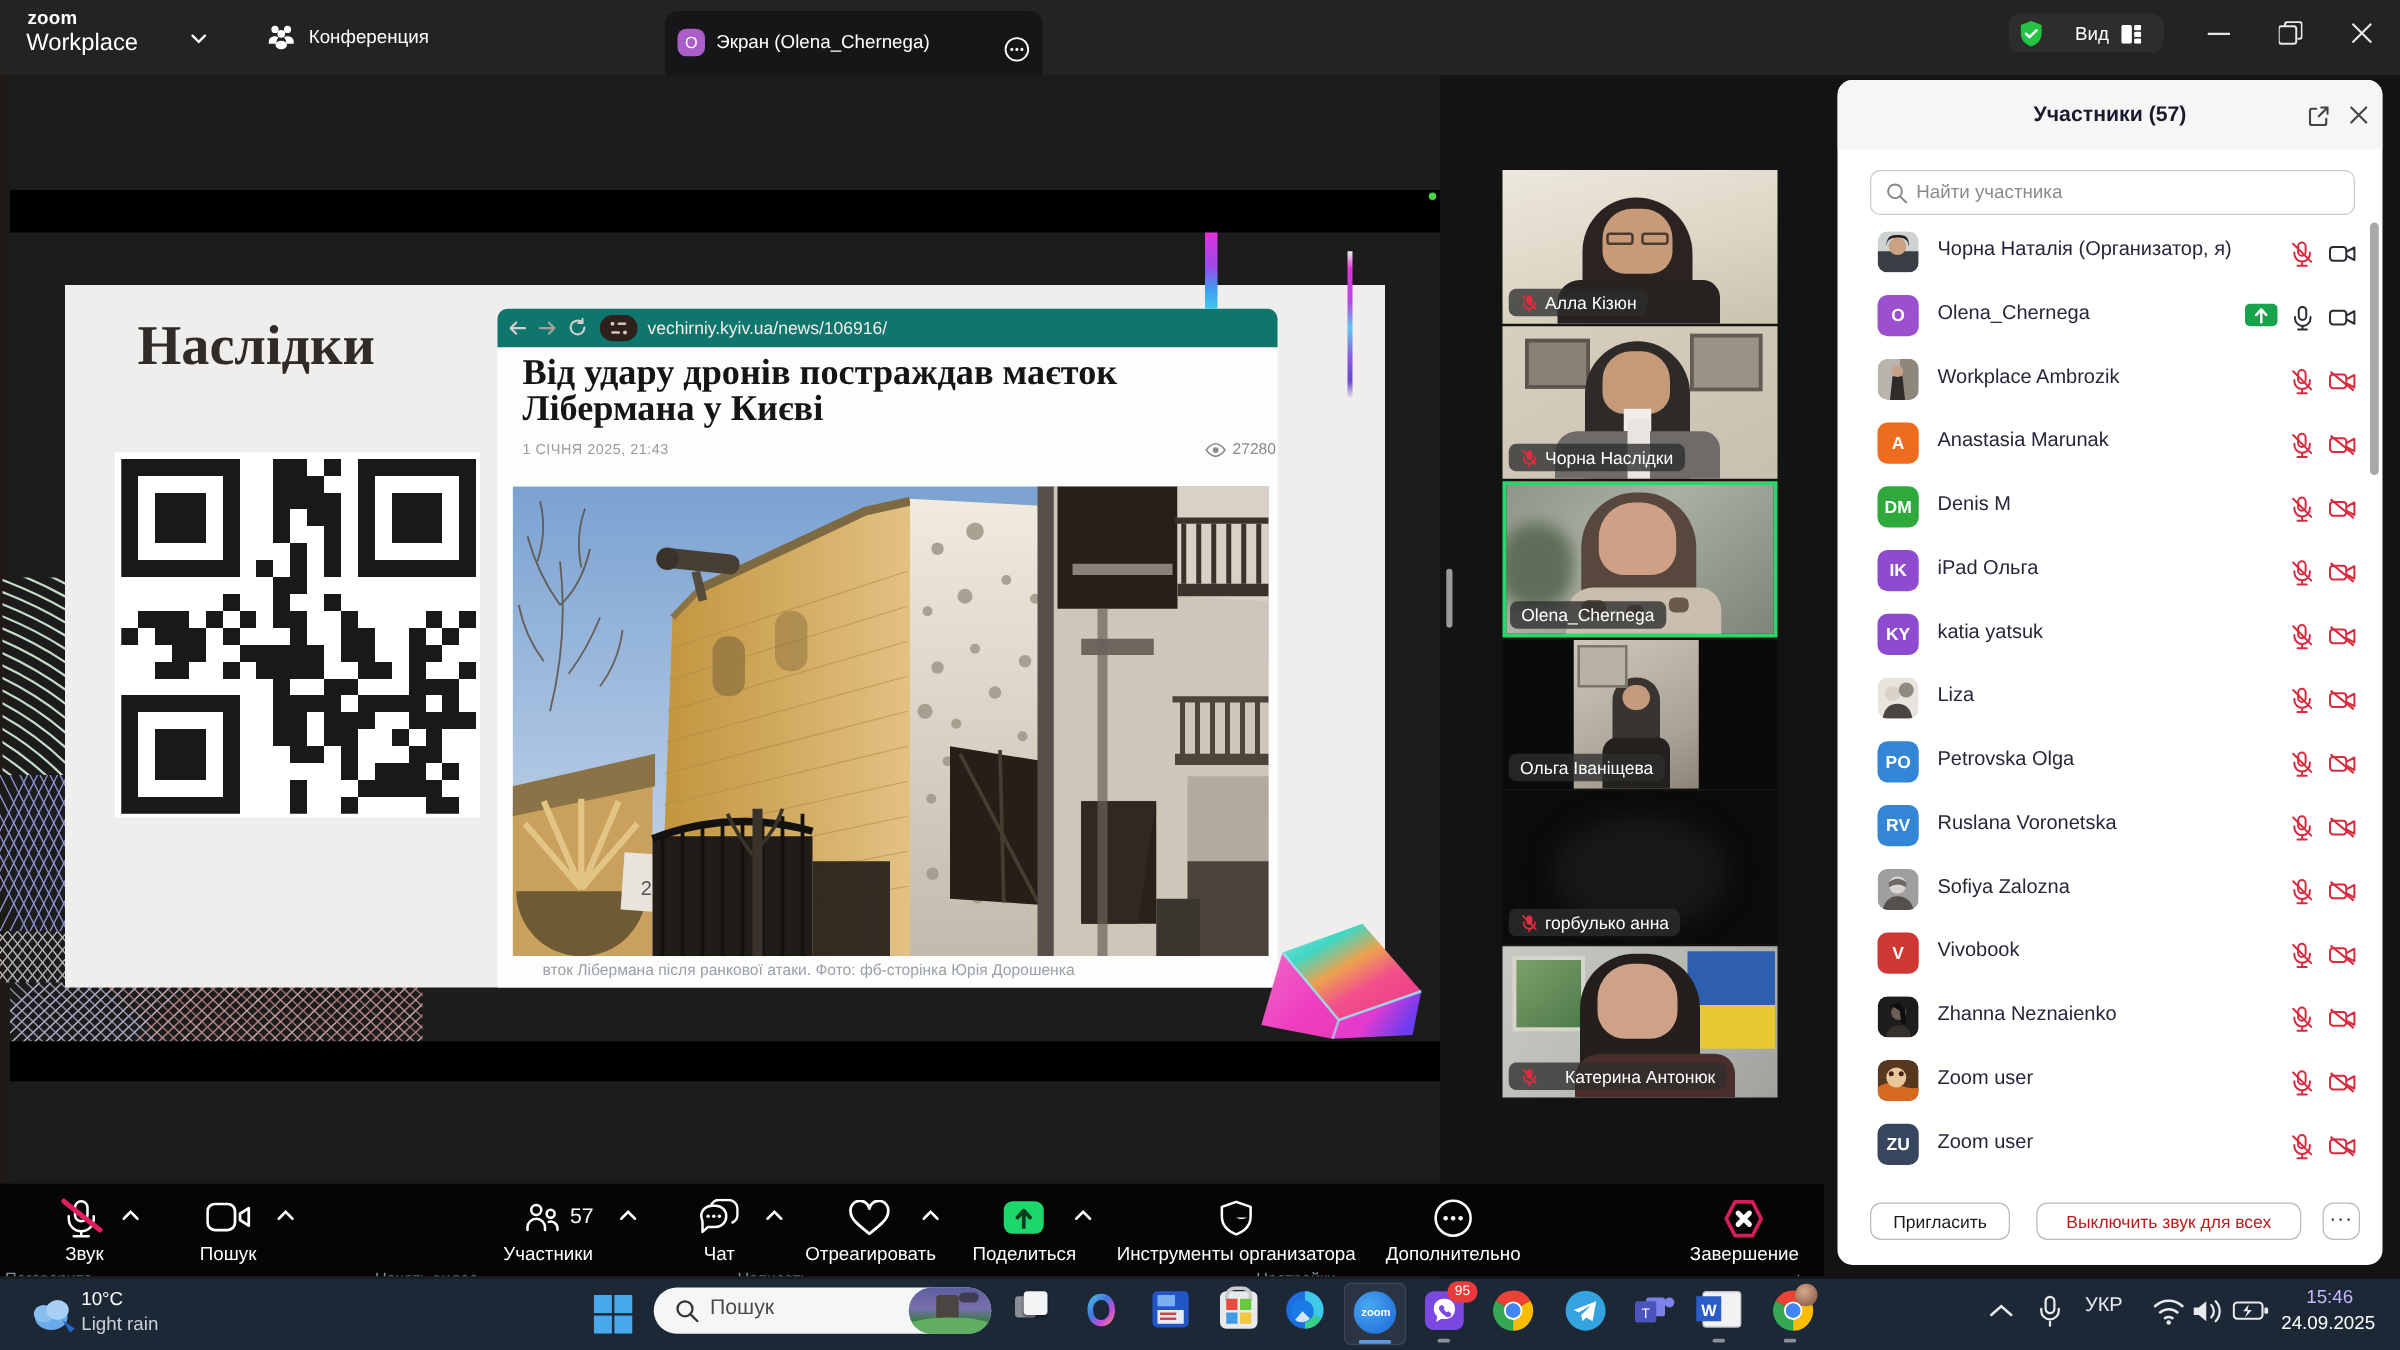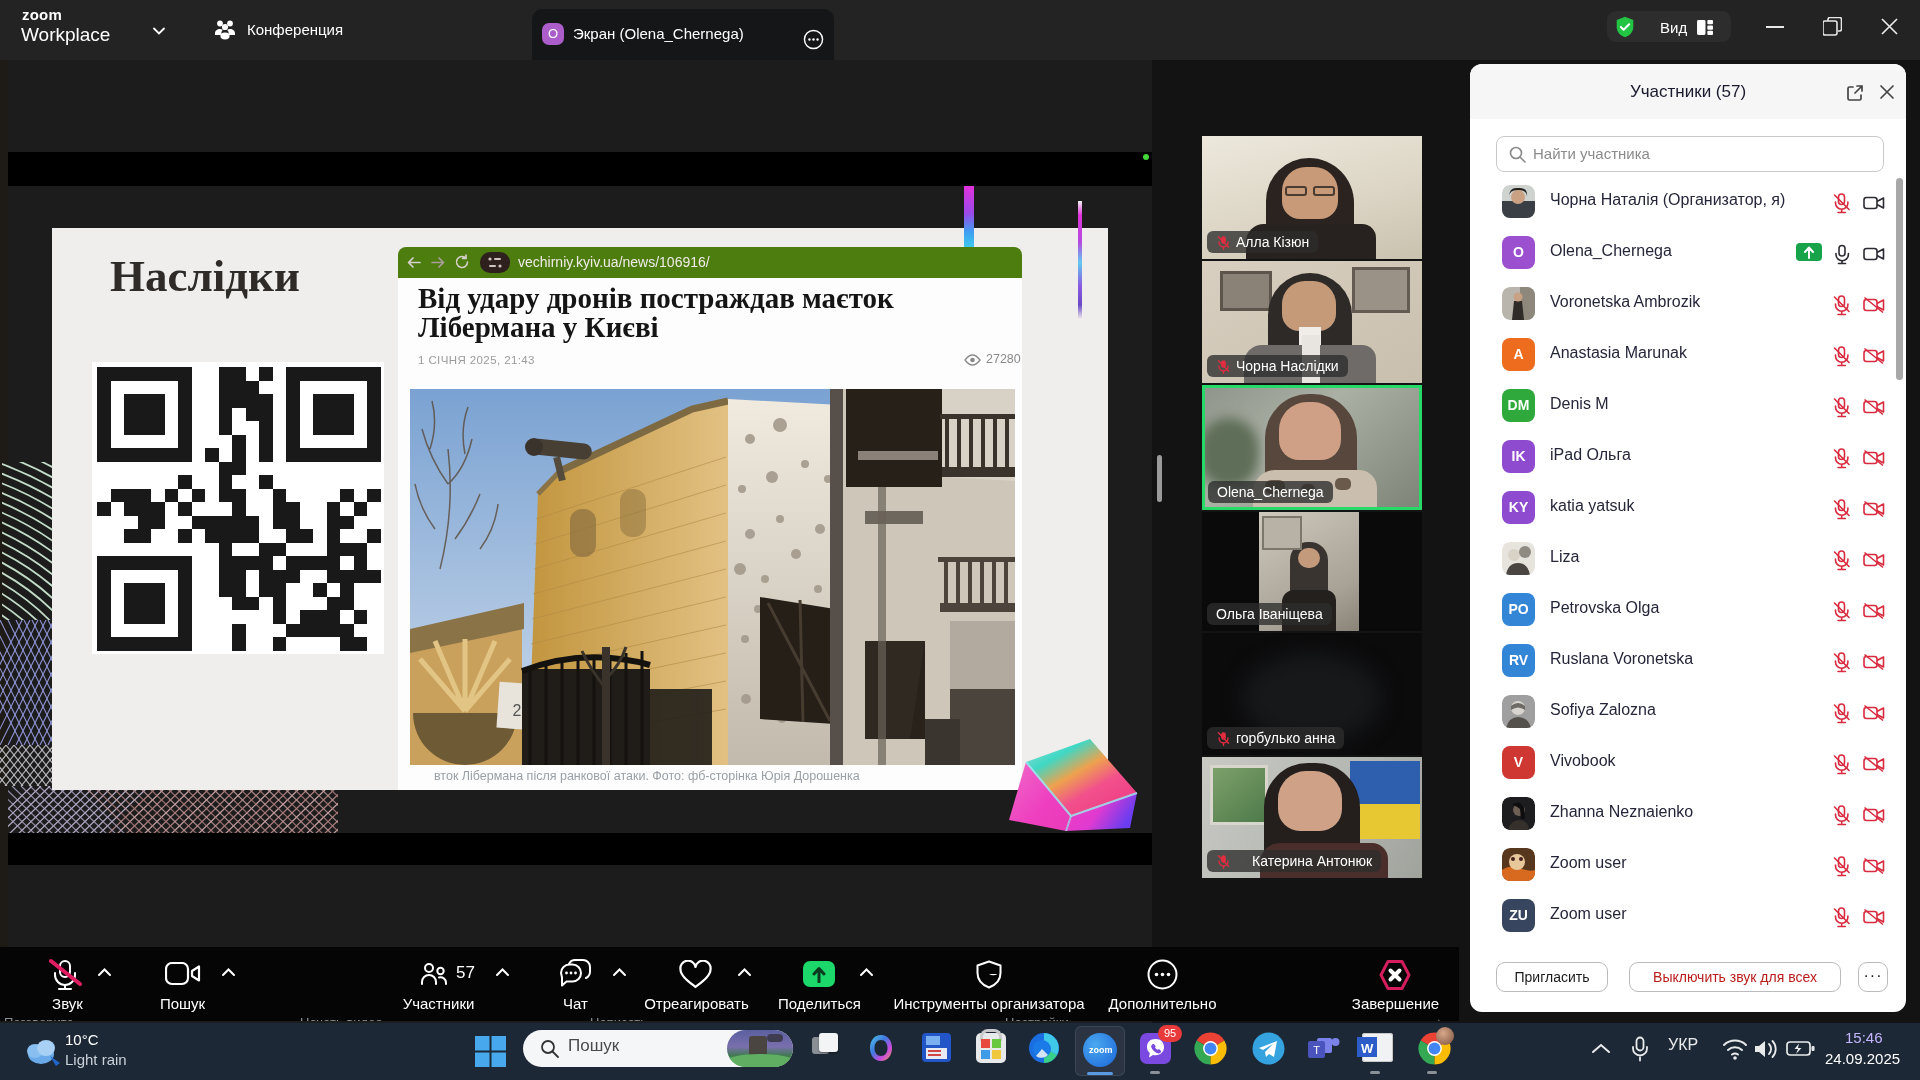--- a/index.html
+++ b/index.html
@@ -364,21 +364,21 @@
           <rect x="0" y="19" width="1" height="1"></rect>
           <rect x="6" y="19" width="1" height="1"></rect>
           <rect x="10" y="19" width="1" height="1"></rect>
           <rect x="14" y="19" width="5" height="1"></rect>
           <rect x="0" y="20" width="7" height="1"></rect>
           <rect x="10" y="20" width="1" height="1"></rect>
           <rect x="13" y="20" width="1" height="1"></rect>
           <rect x="18" y="20" width="2" height="1"></rect>
         </svg>
 
-      <div style="position:absolute;left:346px;top:19px;width:624px;height:31px;background:#4d7c0f;border-radius:8px 8px 0 0">
+      <div style="position:absolute;left:346px;top:19px;width:624px;height:31px;background:#0f766e;border-radius:8px 8px 0 0">
         <svg style="position:absolute;left:8px;top:8px" width="16" height="15" viewBox="0 0 16 15">
             <path d="M14 7.5 H3 M7 3 L2.5 7.5 L7 12" stroke="#d8d0cc" stroke-width="1.7" fill="none" stroke-linecap="round" stroke-linejoin="round"></path>
           </svg>
         <svg style="position:absolute;left:32px;top:8px" width="16" height="15" viewBox="0 0 16 15">
             <path d="M2 7.5 H13 M9 3 L13.5 7.5 L9 12" stroke="#a89f9a" stroke-width="1.7" fill="none" stroke-linecap="round" stroke-linejoin="round"></path>
           </svg>
         <svg style="position:absolute;left:56px;top:7px" width="16" height="16" viewBox="0 0 16 16">
             <path d="M13.5 8 a5.5 5.5 0 1 1-1.6-3.9 M12 1 v3.4 h-3.4" stroke="#d8d0cc" stroke-width="1.6" fill="none" stroke-linecap="round"></path>
           </svg>
         <div style="position:absolute;left:82px;top:5px;width:30px;height:21px;background:#2e211d;border-radius:10px"></div>
@@ -768,21 +768,21 @@
     <div class="abs" style="left:0px;top:68px;height:6px;overflow:hidden;width:1459px;color:#8a8f94;font-size:13px">
         <span style="position:absolute;left:4px">Поговорите</span>
         <span style="position:absolute;left:300px">Начать видео</span>
         <span style="position:absolute;left:590px">Написать</span>
         <span style="position:absolute;left:1005px">Настройки</span>
         <span style="position:absolute;left:1435px">+</span>
       </div>
   </div>
   <div id="panel">
     <div id="panel-head">
-      <div style="position:absolute;left:0;top:18px;width:436px;text-align:center;font-size:17px;font-weight:normal;color:#1a1a2e">Участники (57)</div>
+      <div style="position:absolute;left:0;top:18px;width:436px;text-align:center;font-size:17px;font-weight:bold;color:#1a1a2e">Участники (57)</div>
       <svg class="abs" style="left:376px;top:20px" width="18" height="18" viewBox="0 0 18 18">
           <g stroke="#444" stroke-width="1.7" fill="none" stroke-linecap="round">
             <path d="M7 3 H3.5 A1.5 1.5 0 0 0 2 4.5 v10 A1.5 1.5 0 0 0 3.5 16 h10 a1.5 1.5 0 0 0 1.5-1.5 V11"></path>
             <path d="M11 2 h5 v5 M16 2 L9 9"></path>
           </g>
         </svg>
     <svg class="abs" style="left:409px;top:20px" width="16" height="16" viewBox="0 0 16 16">
           <path d="M2 2 L14 14 M14 2 L2 14" stroke="#444" stroke-width="1.7" stroke-linecap="round"></path>
         </svg>
     </div>
@@ -841,21 +841,21 @@
             </svg>
           </div>
         </div>
     <div class="prow" style="top:214px">
           <div style="position:absolute;left:32px;top:9px;width:33px;height:33px;border-radius:8px;overflow:hidden"><svg width="33" height="33" viewBox="0 0 33 33">
               <rect width="33" height="33" rx="8" fill="#b9b4ac"></rect>
               <rect x="18" width="15" height="33" fill="#8e877c"></rect>
               <path d="M10 33 L12 14 h8 L22 33z" fill="#2e2b29"></path>
               <circle cx="16" cy="10" r="4.5" fill="#c9a184"></circle>
             </svg></div>
-          <div class="pname">Voronetska Ambrozik</div>
+          <div class="pname">Workplace Ambrozik</div>
           <div style="position:absolute;left:392px;top:16px"><svg width="24" height="22" viewBox="0 0 24 22">
               <g stroke="#d92b3f" stroke-width="1.6" fill="none" stroke-linejoin="round">
                 <rect x="2" y="5.5" width="13" height="11" rx="2.5"></rect>
                 <path d="M15 9.5 L21.5 6 v10 L15 12.5"></path>
                 <path d="M2.5 3.5 L21 18.5"></path>
               </g>
             </svg></div>
           <div style="position:absolute;left:361px;top:16px"><svg width="22" height="22" viewBox="0 0 22 22">
               <g stroke="#d92b3f" stroke-width="1.6" fill="none" stroke-linecap="round">
                 <rect x="7.5" y="2" width="6" height="10.5" rx="3"></rect>

